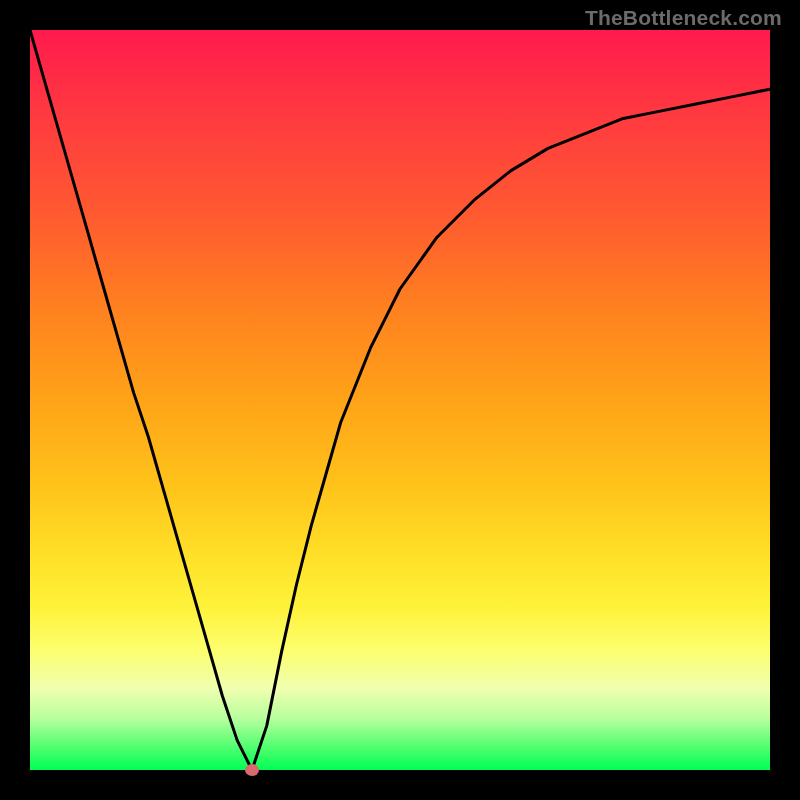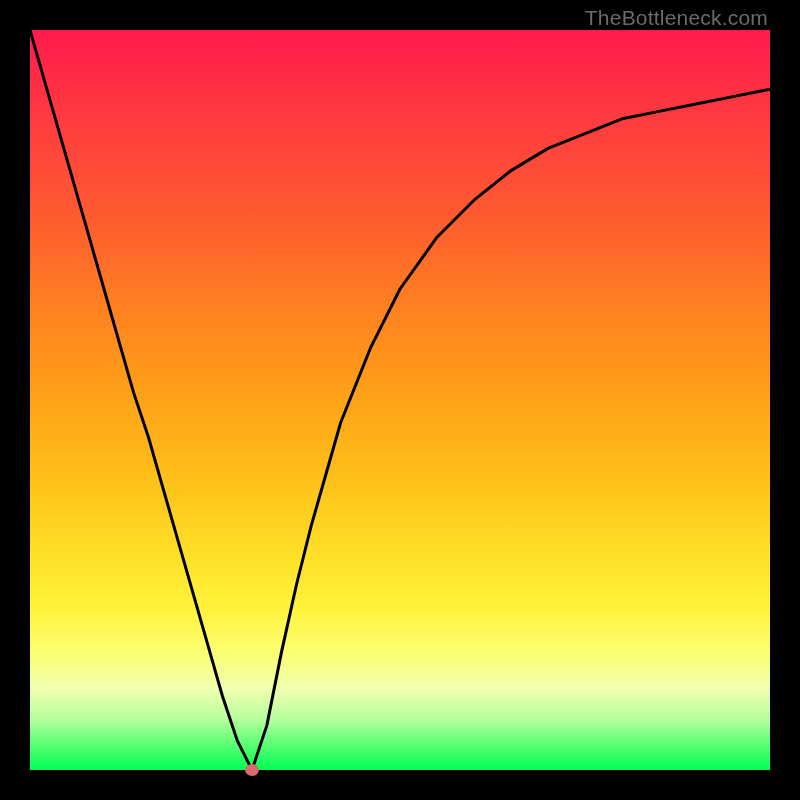--- a/index.html
+++ b/index.html
@@ -36,25 +36,25 @@
       #fcff70 84%,
       #f0ffb0 89%,
       #b8ff9e 93%,
       #4eff6e 97%,
       #00ff55 100%
     );
   }
   .watermark {
     position: absolute;
     top: 6px;
-    right: 32px;
+    right: 18px;
     color: #6b6b6b;
     font-size: 21px;
     letter-spacing: 0.2px;
-    font-weight: 400;
+    font-weight: 700;
     pointer-events: none;
     font-family: Arial, Helvetica, sans-serif;
     margin-left: 40px;
   }
   svg.curve {
     position: absolute;
     left: 30px;
     top: 30px;
     width: 740px;
     height: 740px;

